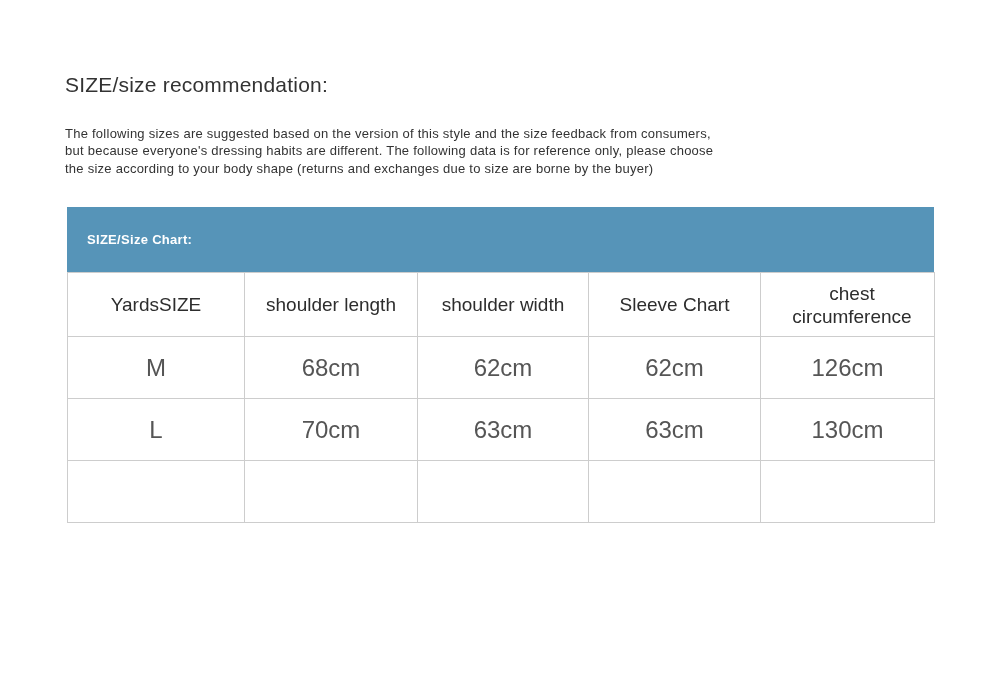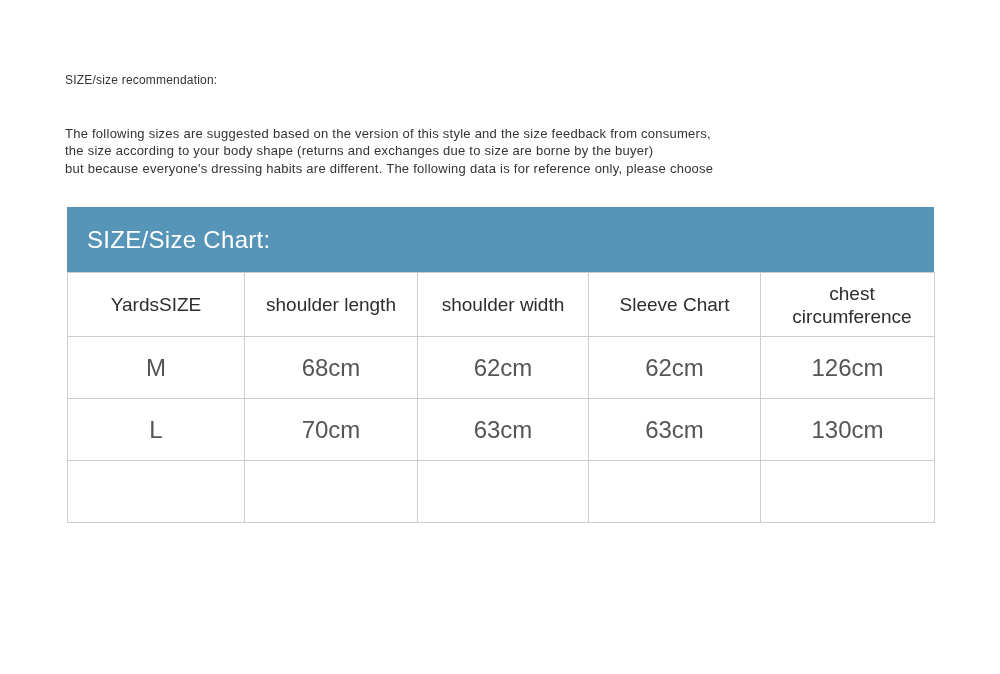--- a/index.html
+++ b/index.html
@@ -13,21 +13,21 @@
     width: 1000px;
     height: 674px;
     background: #ffffff;
     overflow: hidden;
   }
   .title {
     position: absolute;
     left: 65px;
     top: 73px;
     margin: 0;
-    font-size: 12px;
+    font-size: 21px;
     font-weight: 500;
     letter-spacing: 0.2px;
     color: #333333;
   }
   .intro {
     position: absolute;
     left: 65px;
     top: 125px;
     color: #333333;
   }
@@ -46,22 +46,22 @@
   .chart-header {
     height: 65px;
     background: #5694b8;
     display: flex;
     align-items: center;
     padding-left: 20px;
     box-sizing: border-box;
   }
   .chart-header-label {
     color: #ffffff;
-    font-size: 24px;
-    font-weight: 400;
+    font-size: 13px;
+    font-weight: 700;
     letter-spacing: 0.3px;
   }
   table.size-table {
     width: 100%;
     border-collapse: collapse;
     table-layout: fixed;
   }
   table.size-table th,
   table.size-table td {
     border: 1px solid #cdcdcd;
@@ -89,22 +89,22 @@
 </style>
 </head>
 <body>
 
 <div class="page">
 
   <h2 class="title">SIZE/size recommendation:</h2>
 
   <div class="intro">
     <div class="intro-line">The following sizes are suggested based on the version of this style and the size feedback from consumers,</div>
+    <div class="intro-line">but because everyone's dressing habits are different. The following data is for reference only, please choose</div>
     <div class="intro-line">the size according to your body shape (returns and exchanges due to size are borne by the buyer)</div>
-    <div class="intro-line">but because everyone's dressing habits are different. The following data is for reference only, please choose</div>
   </div>
 
   <div class="chart">
 
     <div class="chart-header">
       <span class="chart-header-label">SIZE/Size Chart:</span>
     </div>
 
     <table class="size-table">
       <colgroup>

